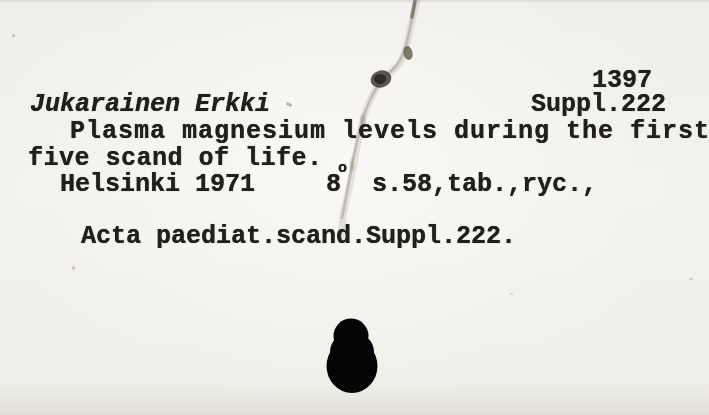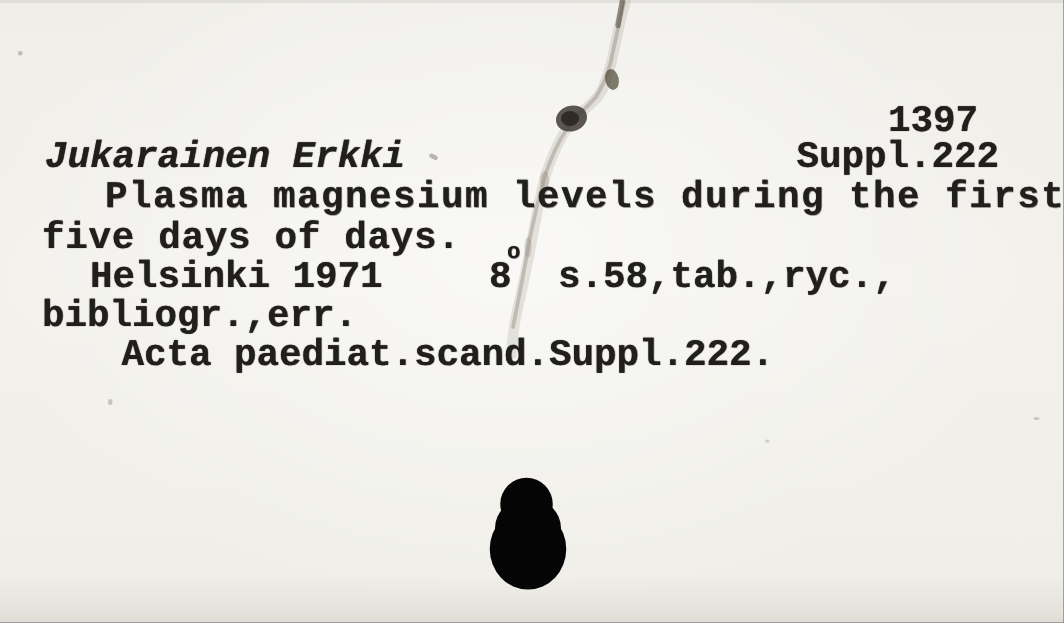--- a/index.html
+++ b/index.html
@@ -47,29 +47,28 @@
     <ellipse cx="43" cy="120" rx="3" ry="6" fill="#8a8174" opacity="0.3"></ellipse>
     <ellipse cx="32" cy="165" rx="2.5" ry="7" fill="#8a8174" opacity="0.25"></ellipse>
   </svg>
 
   <div class="tw right-anchor" style="top:68px;right:57px;">1397</div>
 
   <div class="tw" style="top:92px;left:30px;font-style:italic;">Jukarainen Erkki</div>
   <div class="tw right-anchor" style="top:92px;right:43px;text-align:right;">Suppl.222</div>
 
   <div class="tw" style="top:119px;left:70px;letter-spacing:1px;">Plasma magnesium levels during the first</div>
-  <div class="tw" style="top:146px;left:28px;letter-spacing:0.5px;">five days of days.</div>
+  <div class="tw" style="top:146px;left:28px;letter-spacing:0.5px;">five scand of life.</div>
 
   <div>
     <div class="tw" style="top:172px;left:60px;">Helsinki 1971</div>
     <div class="tw" style="top:172px;left:326px;">8</div>
     <div class="tw sup" style="top:161px;left:338px;">o</div>
     <div class="tw" style="top:172px;left:372px;">s.58,tab.,ryc.,</div>
   </div>
-  <div class="tw" style="top:198px;left:28px;">bibliogr.,err.</div>
 
   <div class="tw" style="top:224px;left:53px;margin-left:28px;">Acta paediat.scand.Suppl.222.</div>
 
   <svg style="left:300px;top:300px;" width="110" height="110" viewBox="0 0 110 110">
     <circle cx="51" cy="36" r="17.5" fill="#050505"></circle>
     <ellipse cx="52" cy="66" rx="25.5" ry="27" fill="#050505"></ellipse>
     <ellipse cx="52" cy="52" rx="22" ry="20" fill="#050505"></ellipse>
   </svg>
 
   <div class="speck" style="left:12px;top:34px;width:3px;height:3px;background:rgba(120,112,100,.4);"></div>

